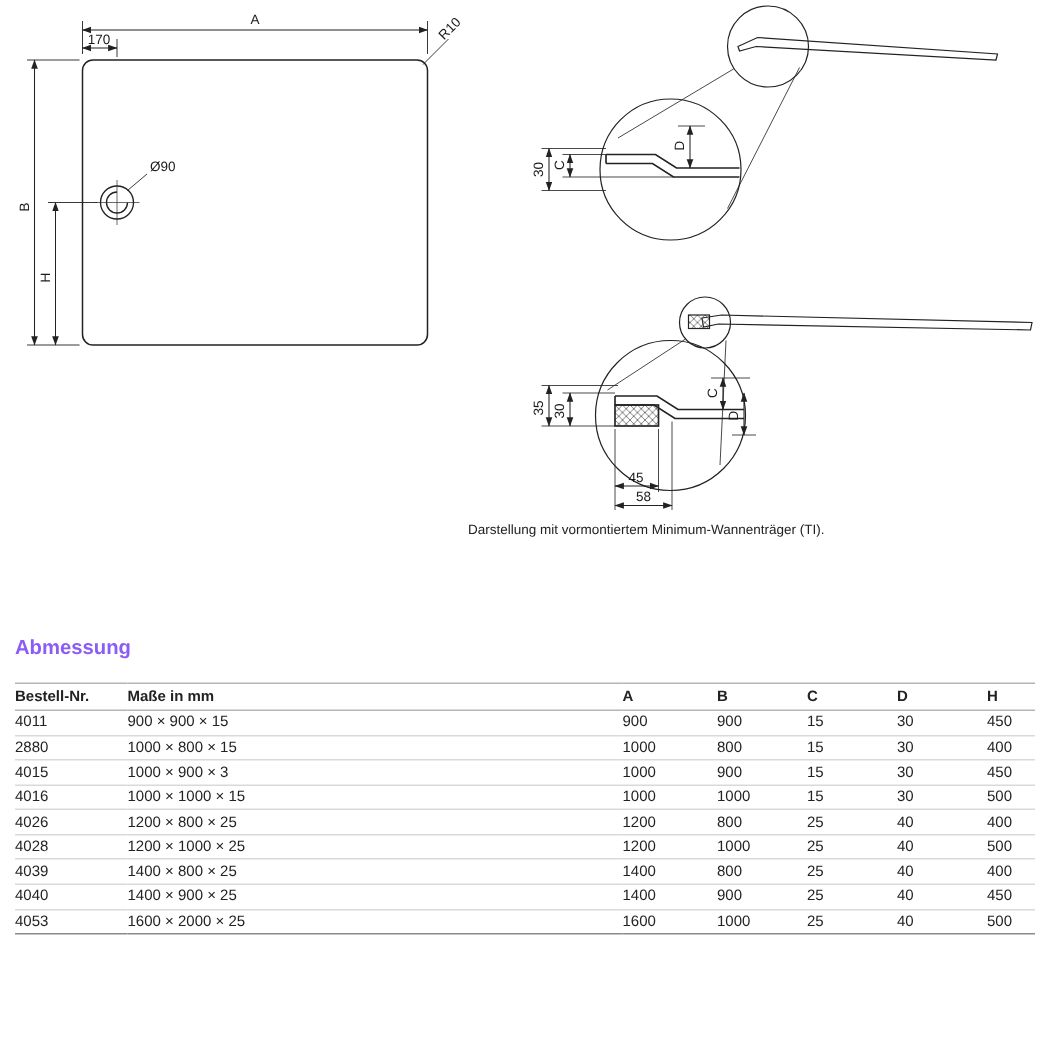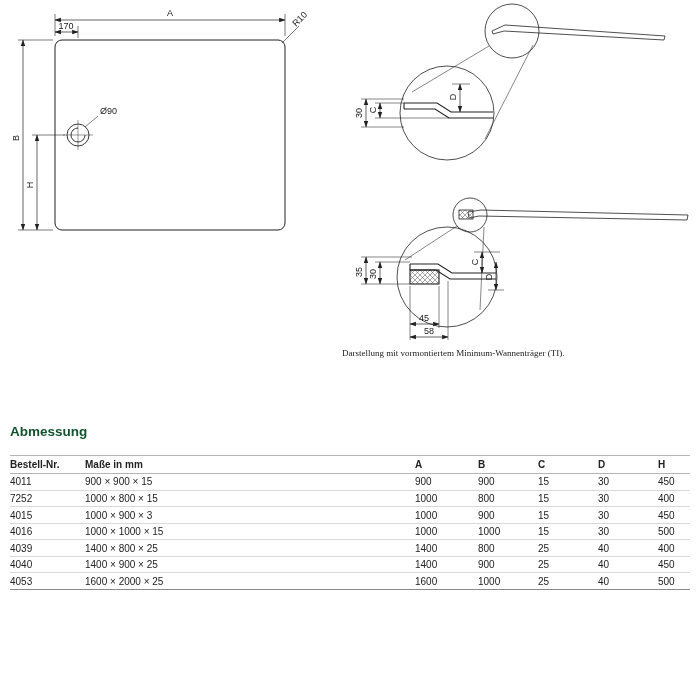--- a/index.html
+++ b/index.html
@@ -1,21 +1,21 @@
 <!DOCTYPE html>
 <html><head>
 <meta charset="utf-8">
 <style>
   html,body{margin:0;padding:0;background:#ffffff;}
   body{width:700px;height:700px;position:relative;font-family:"Liberation Sans",sans-serif;color:#1a1a1a;overflow:hidden;}
   .drawing-area{position:absolute;left:0;top:0;width:700px;height:400px;}
   svg text{font-family:"Liberation Sans",sans-serif;font-size:9px;fill:#1a1a1a;}
-  .caption{position:absolute;left:342px;top:348px;font-size:9px;color:#222;font-family:Liberation Serif, serif;}
+  .caption{position:absolute;left:312px;top:348px;font-size:9px;color:#222;}
   .table-section{position:absolute;left:10px;top:424px;width:680px;}
-  .section-title{font-size:13.5px;font-weight:bold;color:#14532d;margin:0 0 16px 0;}
+  .section-title{font-size:13.5px;font-weight:bold;color:#8b5cf6;margin:0 0 16px 0;}
   table{border-collapse:collapse;table-layout:fixed;width:680px;font-size:10px;color:#222;}
   thead th{text-align:left;font-weight:bold;padding:3px 16px 3px 0;border-top:1px solid #b5b5b5;border-bottom:1px solid #b5b5b5;}
   tbody td{padding:2.4px 0 2.2px 0;border-bottom:1px solid #d9d9d9;}
   tbody tr:last-child td{border-bottom:1.5px solid #8a8a8a;}
 </style>
 </head>
 <body>
 
 <div class="drawing-area">
 <svg width="700" height="400" viewBox="0 0 700 400">
@@ -187,21 +187,21 @@
         <tr>
           <td>4011</td>
           <td>900 × 900 × 15</td>
           <td>900</td>
           <td>900</td>
           <td>15</td>
           <td>30</td>
           <td>450</td>
         </tr>
         <tr>
-          <td>7252</td>
+          <td>2880</td>
           <td>1000 × 800 × 15</td>
           <td>1000</td>
           <td>800</td>
           <td>15</td>
           <td>30</td>
           <td>400</td>
         </tr>
         <tr>
           <td>4015</td>
           <td>1000 × 900 × 3</td>
@@ -211,20 +211,38 @@
           <td>30</td>
           <td>450</td>
         </tr>
         <tr>
           <td>4016</td>
           <td>1000 × 1000 × 15</td>
           <td>1000</td>
           <td>1000</td>
           <td>15</td>
           <td>30</td>
+          <td>500</td>
+        </tr>
+        <tr>
+          <td>4026</td>
+          <td>1200 × 800 × 25</td>
+          <td>1200</td>
+          <td>800</td>
+          <td>25</td>
+          <td>40</td>
+          <td>400</td>
+        </tr>
+        <tr>
+          <td>4028</td>
+          <td>1200 × 1000 × 25</td>
+          <td>1200</td>
+          <td>1000</td>
+          <td>25</td>
+          <td>40</td>
           <td>500</td>
         </tr>
         <tr>
           <td>4039</td>
           <td>1400 × 800 × 25</td>
           <td>1400</td>
           <td>800</td>
           <td>25</td>
           <td>40</td>
           <td>400</td>

